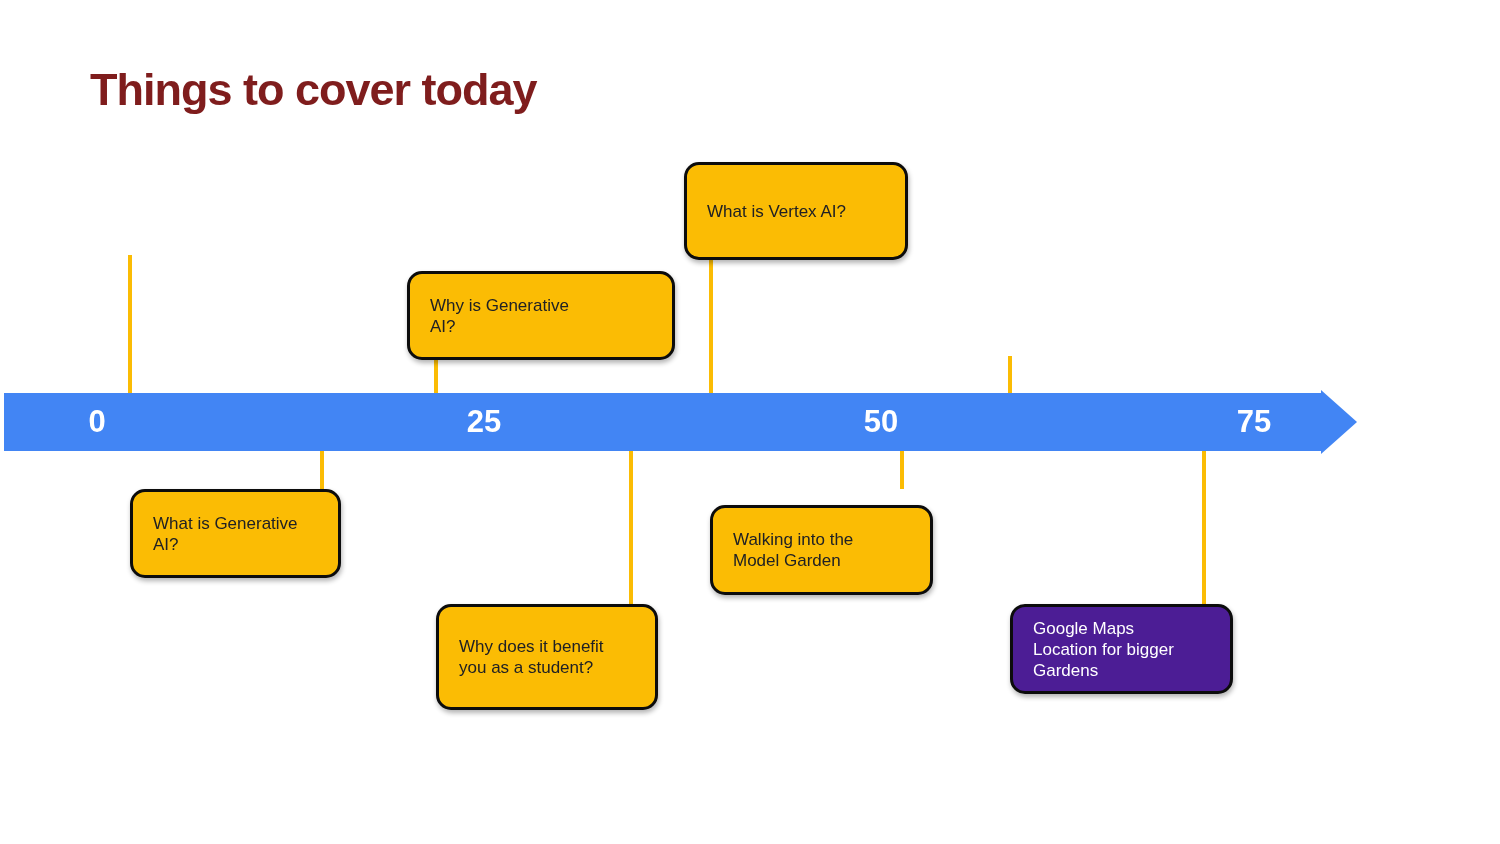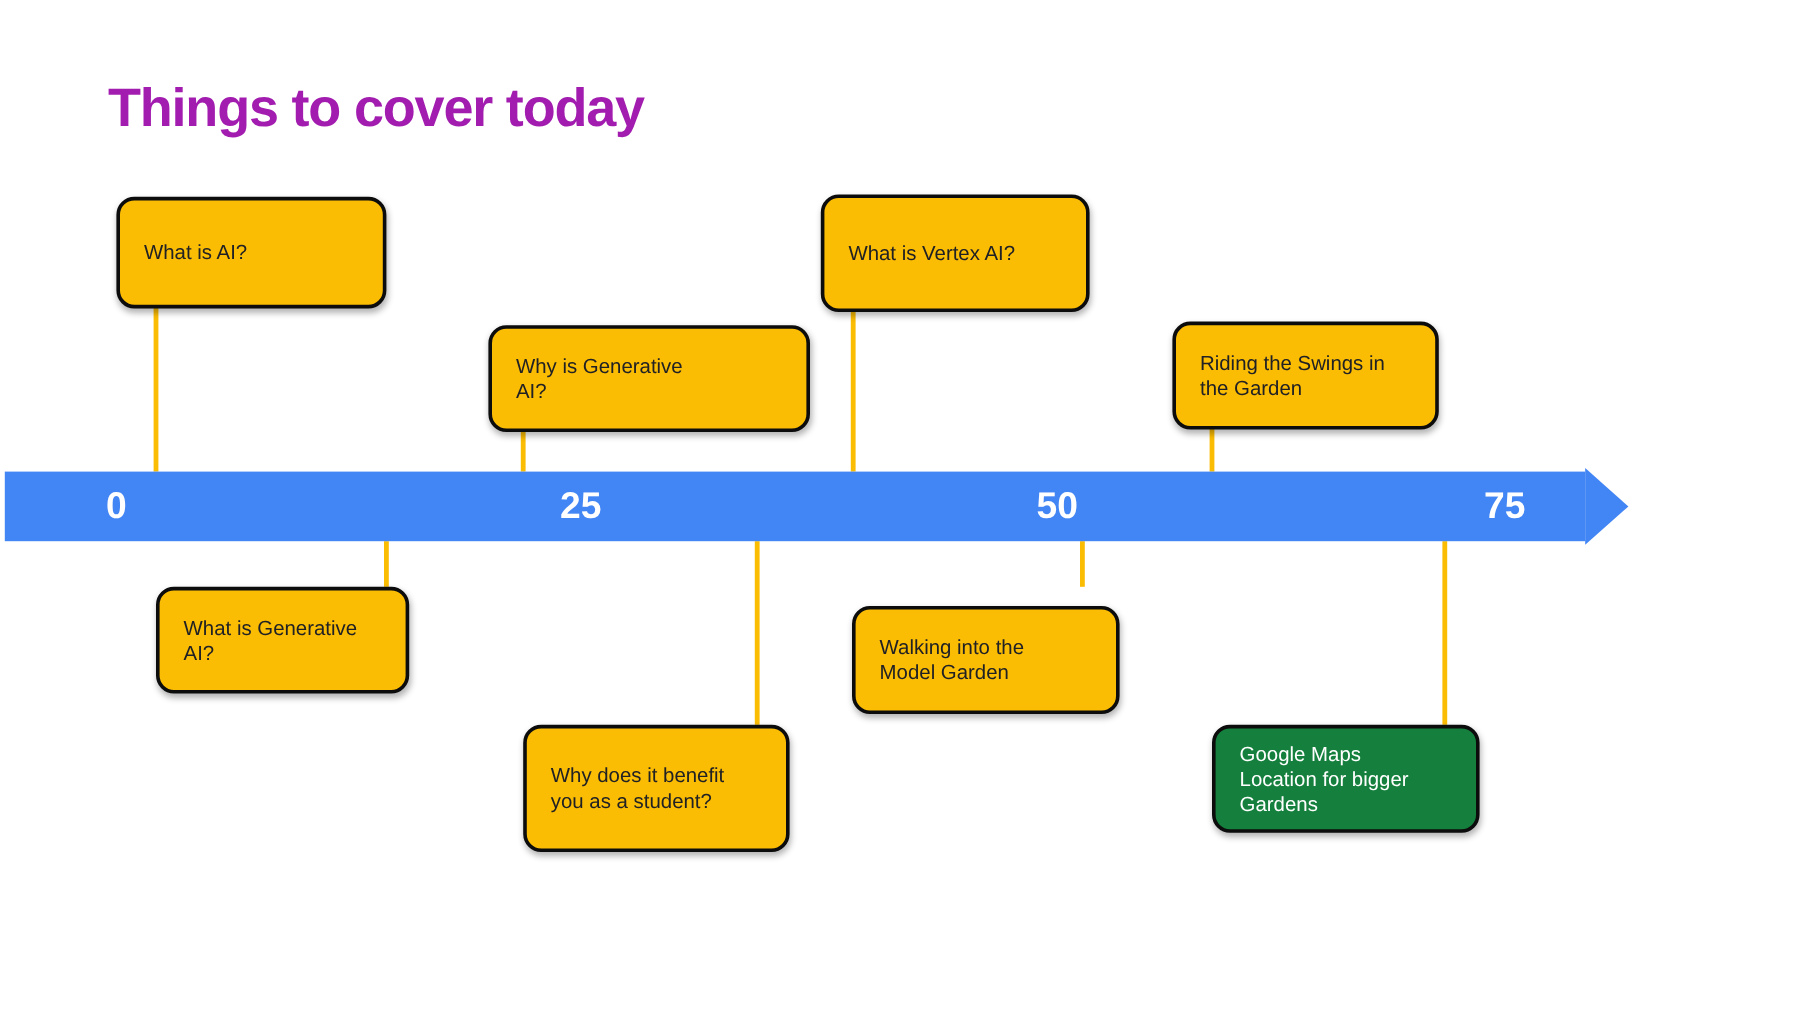--- a/index.html
+++ b/index.html
@@ -9,21 +9,21 @@
     background:#ffffff;
     overflow:hidden;
     font-family:"Liberation Sans", sans-serif;
   }
   .title{
     position:absolute;
     left:90px;top:64px;
     font-size:45px;
     font-weight:700;
     letter-spacing:-1px;
-    color:#a21caf;
+    color:#7f1d1d;
   }
   
   .band{
     position:absolute;
     left:4px;top:393px;
     width:1317px;height:58px;
     background:#4285F4;
   }
   .band-tip{
     position:absolute;
@@ -72,21 +72,21 @@
     align-items:center;
     padding:10px 20px;
   }
   .box .txt{
     font-size:17px;
     line-height:21px;
     font-weight:500;
     color:#202124;
     white-space:pre-line;
   }
-  .box.teal{background:#15803d;align-items:center;}
+  .box.teal{background:#4c1d95;align-items:center;}
   .box.teal .txt{color:#ffffff;}
   .b1{left:97px; top:164px;width:225px;height:93px;}
   .b2{left:407px;top:271px;width:268px;height:89px;}
   .b3{left:684px;top:162px;width:224px;height:98px;}
   .b4{left:977px;top:268px;width:222px;height:90px;}
   .b5{left:130px;top:489px;width:211px;height:89px;}
   .b6{left:436px;top:604px;width:222px;height:106px;}
   .b7{left:710px;top:489px;width:223px;height:90px;margin-top:16px;}
   .b8{left:1010px;top:604px;width:223px;height:90px;}
 </style>
@@ -106,33 +106,26 @@
   <div class="connector c7"></div>
   <div class="connector c8"></div>
 
   <div class="band"></div>
   <div class="band-tip"></div>
   <div class="tick t0">0</div>
   <div class="tick t1">25</div>
   <div class="tick t2">50</div>
   <div class="tick t3">75</div>
 
-  <div class="box b1">
-    <span class="txt">What is AI?</span>
-  </div>
   <div class="box b2">
     <span class="txt">Why is Generative
 AI?</span>
   </div>
   <div class="box b3">
     <span class="txt">What is Vertex AI?</span>
-  </div>
-  <div class="box b4">
-    <span class="txt">Riding the Swings in
-the Garden</span>
   </div>
   <div class="box b5">
     <span class="txt">What is Generative
 AI?</span>
   </div>
   <div class="box b6">
     <span class="txt">Why does it benefit
 you as a student?</span>
   </div>
   <div class="box b7">

